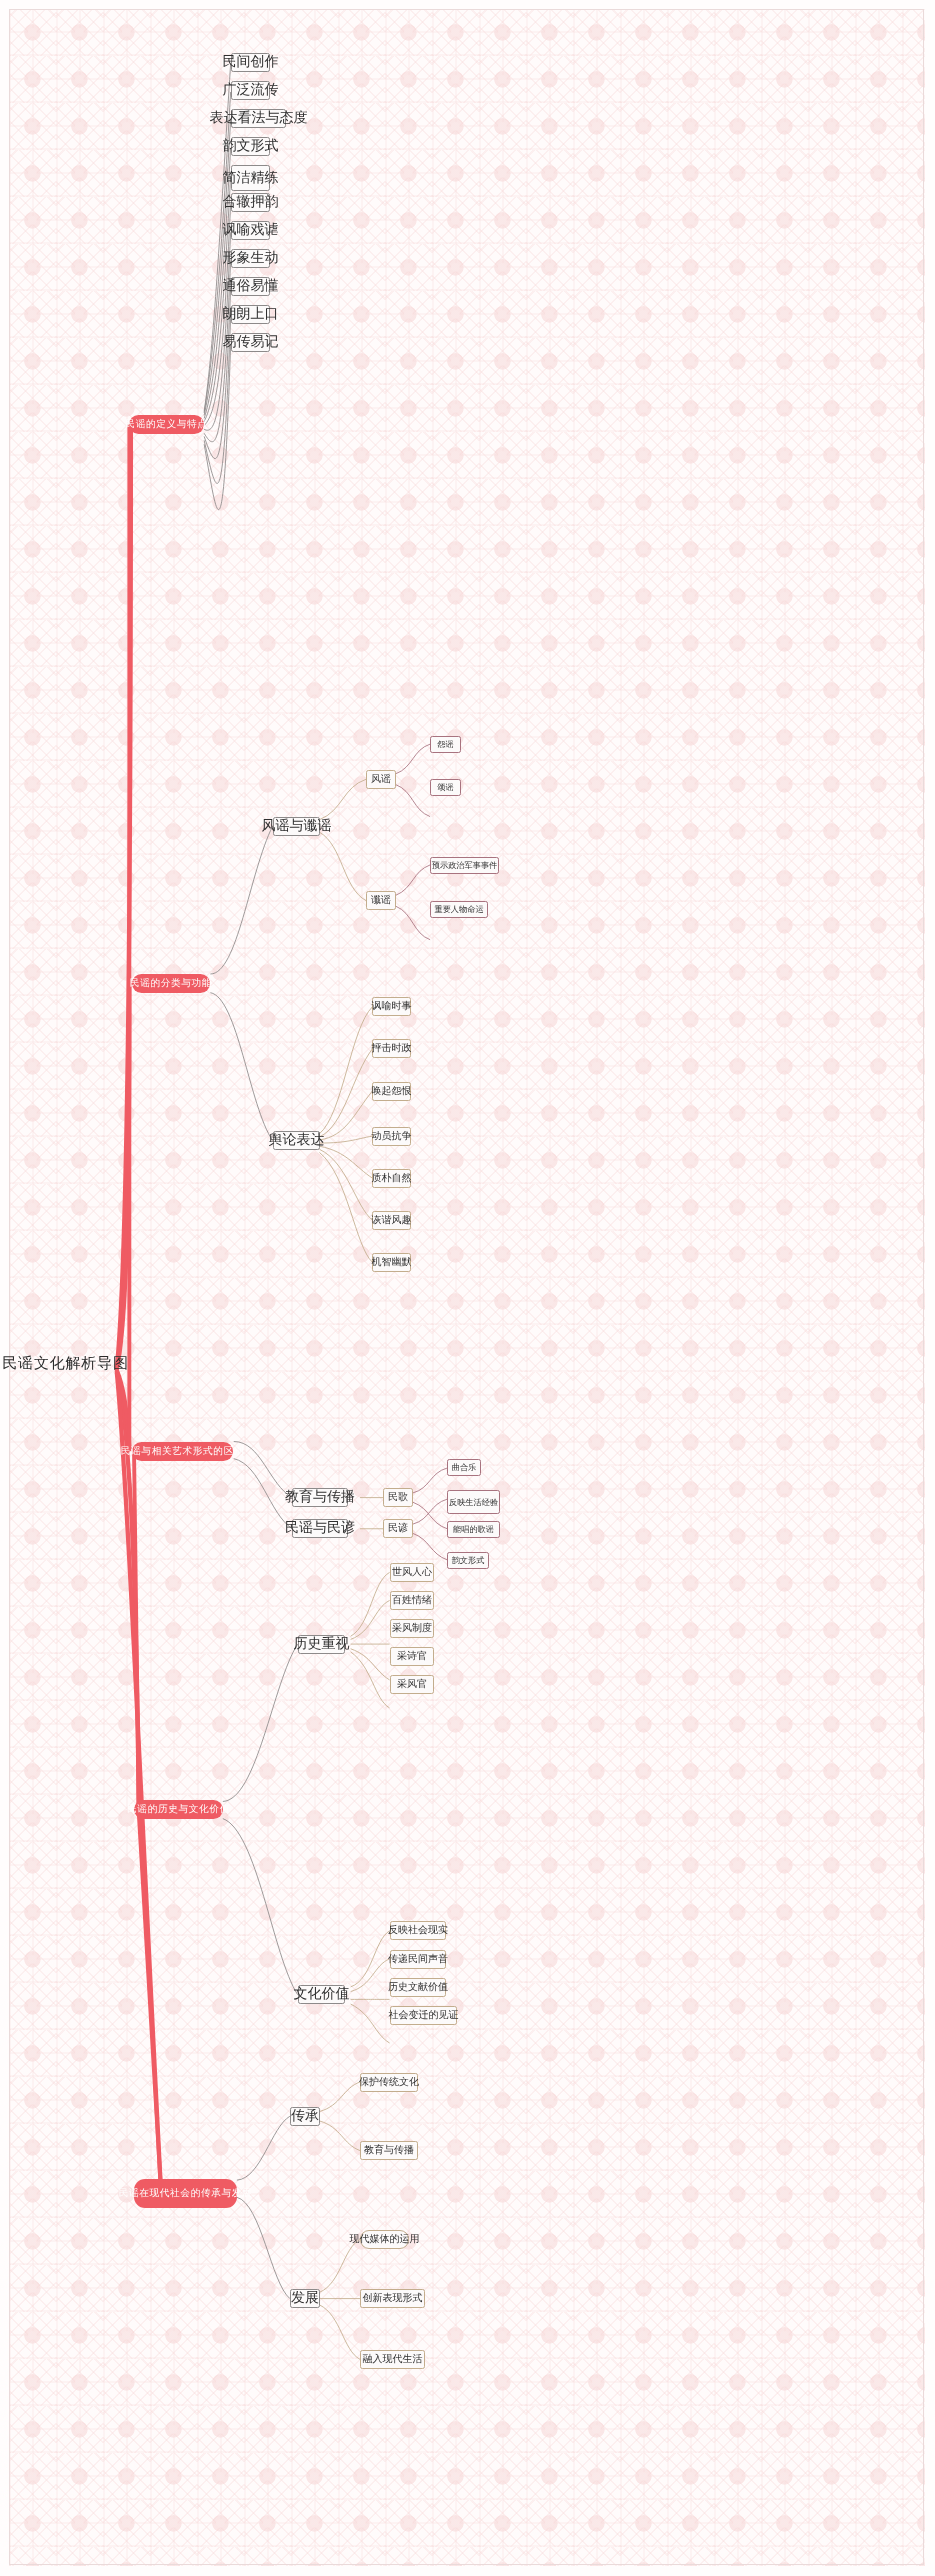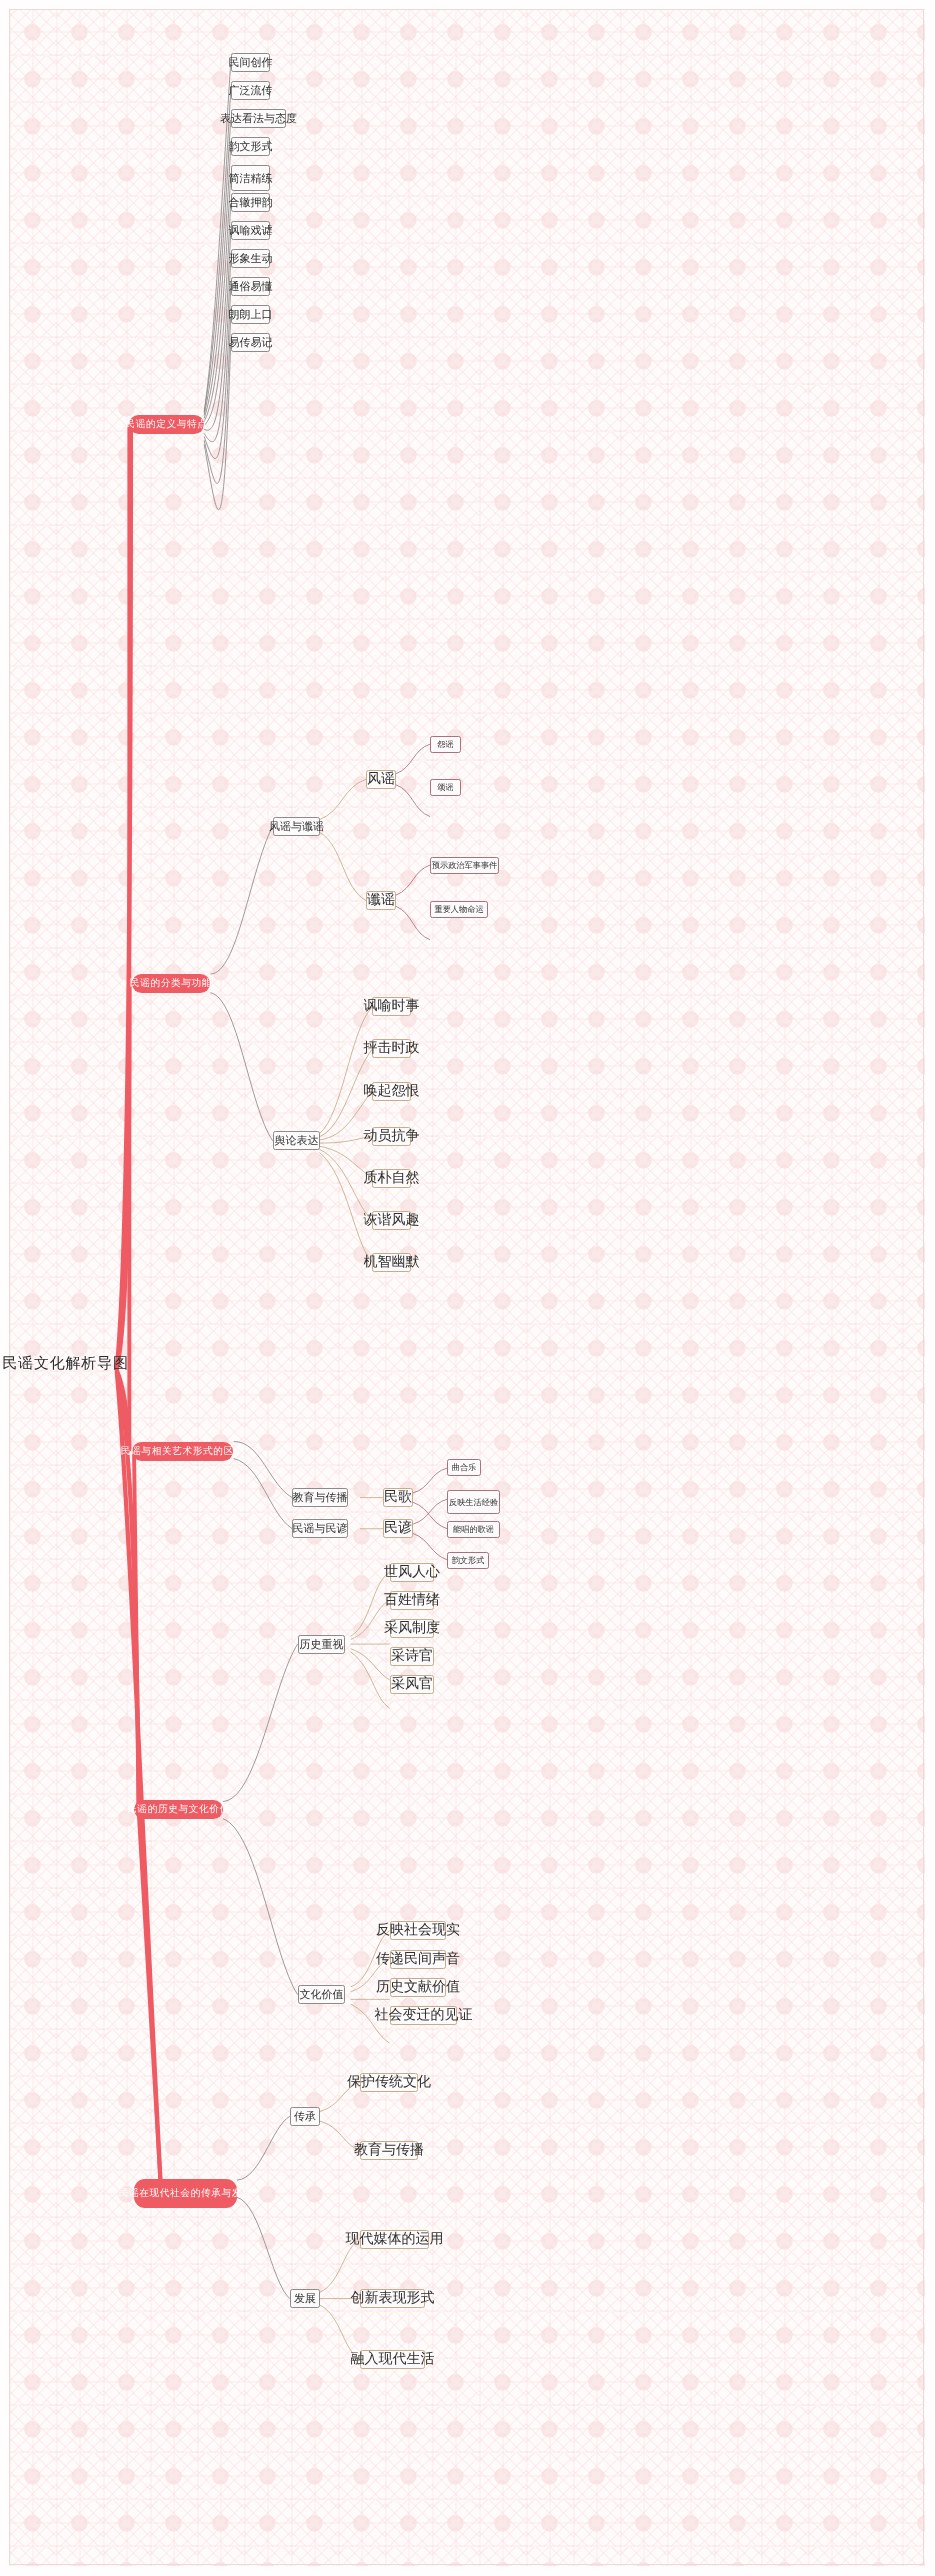--- a/index.html
+++ b/index.html
@@ -66,27 +66,27 @@
     color:#ffffff;
     border-radius:11px;
     font-size:9.7px;
     letter-spacing:0.6px;
     border:none;
     box-shadow:0 0 0 0 rgba(0,0,0,0);
   }
   .lv2{
     border:1.1px solid #8d8a8a;
     border-radius:2.3px;
-    font-size:11px;
+    font-size:14px;
     background:#fcfafa;
   }
   .lv3-tan{
     border:1.1px solid #c3ad8d;
     border-radius:2.3px;
-    font-size:14px;
+    font-size:10px;
     background:#fcfafa;
   }
   .lv4-mauve{
     border:1.1px solid #a8737f;
     border-radius:2.3px;
     font-size:8.2px;
     background:#fcfafa;
   }
 </style>
 </head>
@@ -371,21 +371,21 @@
   <div class="node lv3-tan" style="left:360px; top:2073px; width:58px; height:18.7px;">
       <span>保护传统文化</span>
     </div>
   <div class="node lv3-tan" style="left:360px; top:2141px; width:58px; height:18.7px;">
       <span>教育与传播</span>
     </div>
 
   <div class="node lv2" style="left:290px; top:2289px; width:30px; height:18.7px;">
       <span>发展</span>
     </div>
-  <div class="node lv3-tan" style="left:360px; top:2230px; width:69px; height:18.7px;">
+  <div class="node lv3-tan" style="left:360px; top:2230px; width:49px; height:18.7px;border-radius:9px;">
       <span>现代媒体的运用</span>
     </div>
   <div class="node lv3-tan" style="left:360px; top:2289px; width:65px; height:18.7px;">
       <span>创新表现形式</span>
     </div>
   <div class="node lv3-tan" style="left:360px; top:2350px; width:65px; height:18.7px;">
       <span>融入现代生活</span>
     </div>
 
 </div>

